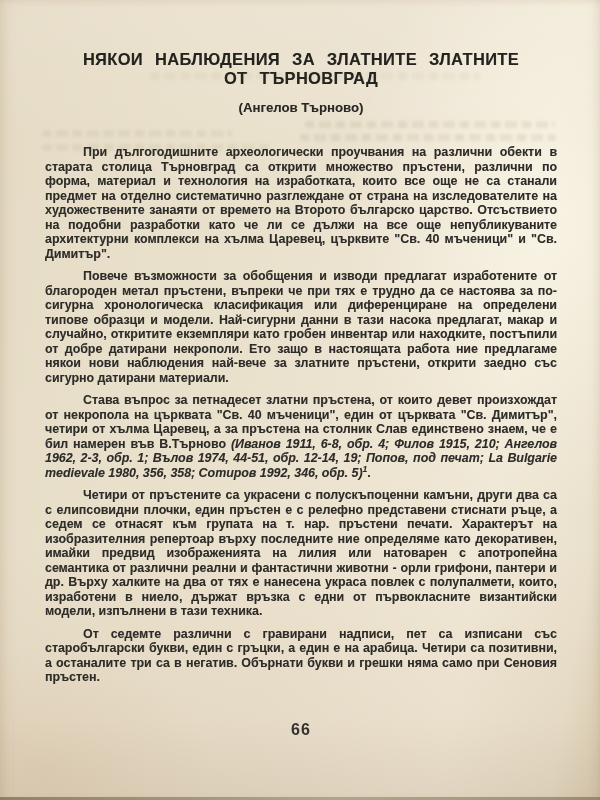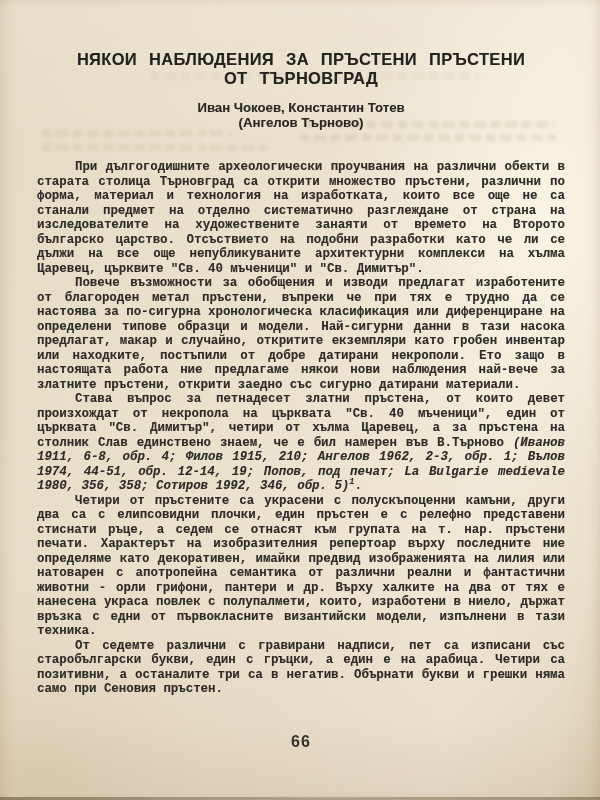--- a/index.html
+++ b/index.html
@@ -89,23 +89,22 @@
     margin-top: 30px;
     font-size: 12.4px;
     line-height: 14.5px;
     font-weight: 700;
     text-align: justify;
     color: #2d2c29;
     text-shadow: 0.3px 0.3px 0.5px rgba(60,55,45,0.30);
     z-index: 2;
   }
   .body-text p {
-    margin: 0;
+    margin: 8px;
     text-indent: 38px;
-    font-family: Liberation Mono, monospace;
   }
   .citation { font-style: italic; }
   sup.fn {
     font-size: 8.5px;
     font-style: italic;
     line-height: 0;
     vertical-align: super;
   }
   .page-number {
     margin-top: 36px;
@@ -123,26 +122,25 @@
 
   <div class="bleed b5"></div>
   <div class="bleed b1"></div>
   <div class="bleed b2"></div>
   <div class="bleed b3"></div>
   <div class="bleed b4"></div>
 
   <div class="content">
 
     <div class="title">
-      <div>НЯКОИ НАБЛЮДЕНИЯ ЗА ПРЪСТЕНИ ПРЪСТЕНИ</div>
+      <div>НЯКОИ НАБЛЮДЕНИЯ ЗА ЗЛАТНИТЕ ЗЛАТНИТЕ</div>
       <div>ОТ ТЪРНОВГРАД</div>
     </div>
 
     <div class="authors">
-      <div>Иван Чокоев, Константин Тотев</div>
       <div>(Ангелов Търново)</div>
     </div>
 
     <div class="body-text">
       <p>При дългогодишните археологически проучвания на различни обекти в старата столица Търновград са открити множество пръстени, различни по форма, материал и технология на изработката, които все още не са станали предмет на отделно систематично разглеждане от страна на изследователите на художествените занаяти от времето на Второто българско царство. Отсъствието на подобни разработки като че ли се дължи на все още непубликуваните архитектурни комплекси на хълма Царевец, църквите "Св. 40 мъченици" и "Св. Димитър".</p>
       <p>Повече възможности за обобщения и изводи предлагат изработените от благороден метал пръстени, въпреки че при тях е трудно да се настоява за по-сигурна хронологическа класификация или диференциране на определени типове образци и модели. Най-сигурни данни в тази насока предлагат, макар и случайно, откритите екземпляри като гробен инвентар или находките, постъпили от добре датирани некрополи. Ето защо в настоящата работа ние предлагаме някои нови наблюдения най-вече за златните пръстени, открити заедно със сигурно датирани материали.</p>
       <p><span>Става въпрос за петнадесет златни пръстена, от които девет произхождат от некропола на църквата "Св. 40 мъченици", един от църквата "Св. Димитър", четири от хълма Царевец, а за пръстена на столник Слав единствено знаем, че е бил намерен във В.Търново </span><span class="citation">(Иванов 1911, 6-8, обр. 4; Филов 1915, 210; Ангелов 1962, 2-3, обр. 1; Вълов 1974, 44-51, обр. 12-14, 19; Попов, под печат; La Bulgarie medievale 1980, 356, 358; Сотиров 1992, 346, обр. 5)</span><sup class="fn">1</sup><span>.</span></p>
       <p>Четири от пръстените са украсени с полускъпоценни камъни, други два са с елипсовидни плочки, един пръстен е с релефно представени стиснати ръце, а седем се отнасят към групата на т. нар. пръстени печати. Характерът на изобразителния репертоар върху последните ние определяме като декоративен, имайки предвид изображенията на лилия или натоварен с апотропейна семантика от различни реални и фантастични животни - орли грифони, пантери и др. Върху халките на два от тях е нанесена украса повлек с полупалмети, които, изработени в ниело, държат връзка с едни от първокласните византийски модели, изпълнени в тази техника.</p>
       <p>От седемте различни с гравирани надписи, пет са изписани със старобългарски букви, един с гръцки, а един е на арабица. Четири са позитивни, а останалите три са в негатив. Обърнати букви и грешки няма само при Сеновия пръстен.</p>
     </div>

